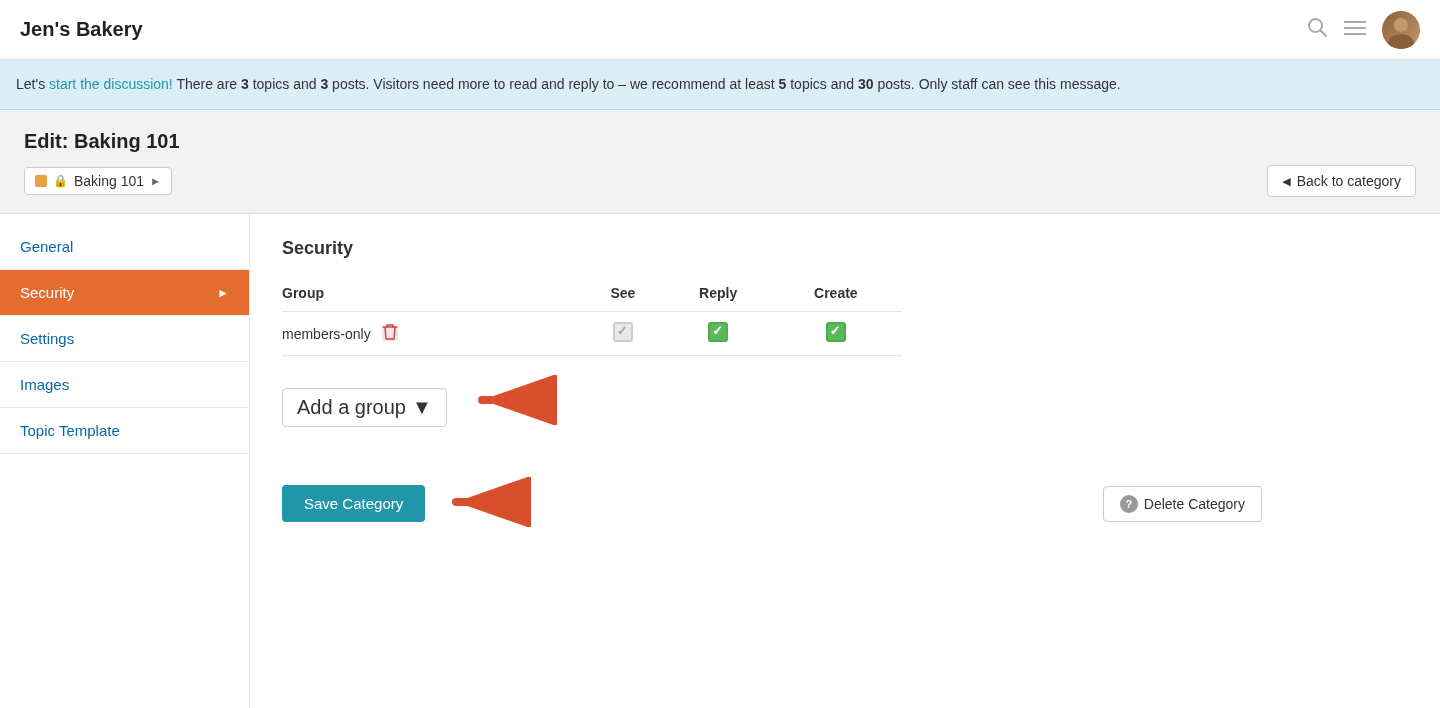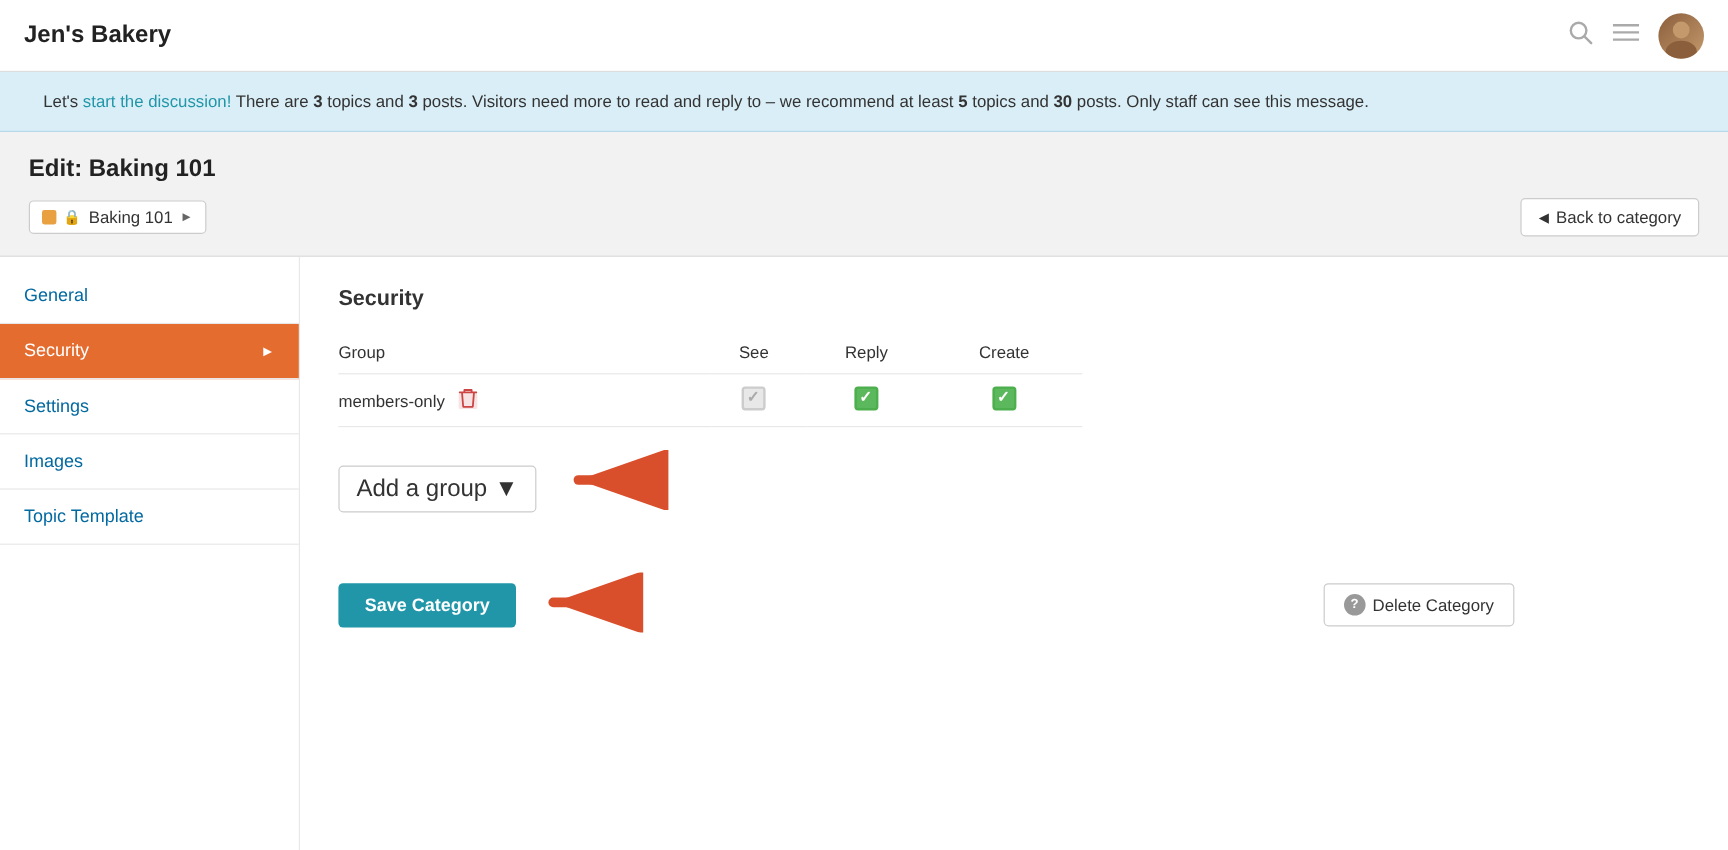--- a/index.html
+++ b/index.html
@@ -40,21 +40,21 @@
       cursor: pointer;
       display: flex;
       align-items: center;
       justify-content: center;
       font-size: 18px;
     }
 
     
     .banner {
       background: #d9eef7;
-      padding: 14px 36px;
+      padding: 14px 16px;
       font-size: 14px;
       color: #333;
       line-height: 1.5;
       border-bottom: 1px solid #b8d9ea;
     }
     .banner a {
       color: #2196a8;
       text-decoration: none;
     }
     .banner strong { font-weight: bold; }
@@ -153,21 +153,21 @@
     }
 
     
     .security-table {
       width: 100%;
       max-width: 620px;
       border-collapse: collapse;
     }
     .security-table th {
       text-align: left;
-      font-weight: normal;
+      font-weight: bold;
       font-size: 14px;
       padding: 6px 8px 10px 0;
       color: #333;
     }
     .security-table th.center { text-align: center; }
     .security-table td {
       padding: 10px 8px 10px 0;
       font-size: 14px;
       border-bottom: 1px solid #e8e8e8;
       vertical-align: middle;
@@ -269,21 +269,21 @@
       gap: 16px;
     }
     .save-btn {
       background: #2196a8;
       color: #fff;
       border: none;
       border-radius: 4px;
       padding: 10px 22px;
       font-size: 15px;
       cursor: pointer;
-      font-weight: 700;
+      font-weight: 400;
     }
     .delete-category-btn {
       display: flex;
       align-items: center;
       gap: 6px;
       border: 1px solid #ccc;
       border-radius: 4px;
       padding: 8px 16px;
       background: #fff;
       cursor: pointer;

